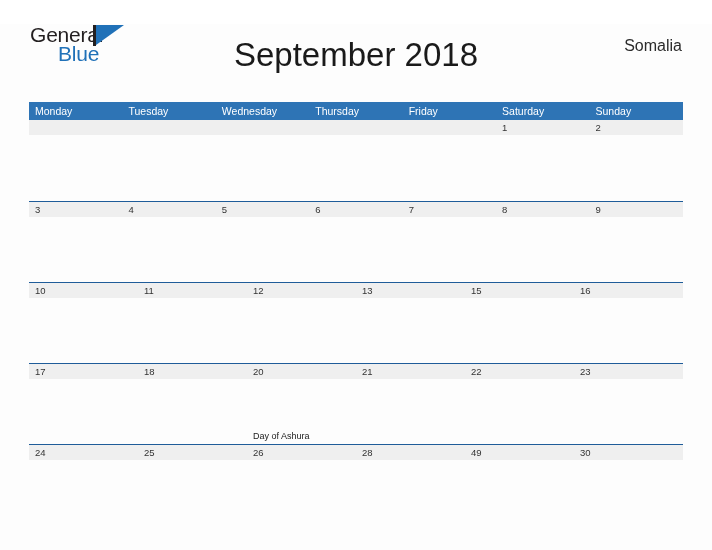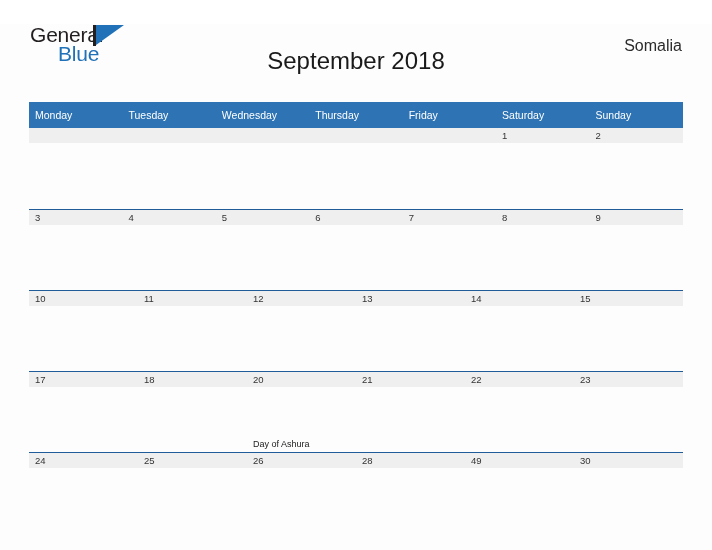--- a/index.html
+++ b/index.html
@@ -72,23 +72,23 @@
     width: 0;
     height: 0;
     border-left: 28px solid #2071b8;
     border-bottom: 20px solid transparent;
   }
 
   .cal-title {
     position: absolute;
     left: 0;
     right: 0;
-    top: 20px;
+    top: 14px;
     text-align: center;
-    font-size: 24px;
+    font-size: 33px;
     color: #1a1a1a;
     font-weight: normal;
     letter-spacing: 0px;
     line-height: 34px;
     font-family: "Liberation Sans", sans-serif;
   }
 
   .cal-country {
     position: absolute;
     right: 0;
@@ -102,21 +102,21 @@
   .calendar {
     position: absolute;
     left: 29px;
     top: 78px;
     width: 654px;
   }
 
   .weekday-row {
     display: flex;
     background: #2e74b5;
-    height: 26px;
+    height: 18px;
     align-items: center;
   }
   .weekday-cell {
     flex: 1 1 0;
     color: #ffffff;
     font-size: 10.5px;
     padding-left: 6px;
     box-sizing: border-box;
     line-height: 12px;
     white-space: nowrap;
@@ -263,24 +263,24 @@
             <div class="day-cell">
               <span class="day-num">11</span>
             </div>
             <div class="day-cell">
               <span class="day-num">12</span>
             </div>
             <div class="day-cell">
               <span class="day-num">13</span>
             </div>
             <div class="day-cell">
-              <span class="day-num">14</span>
-            </div>
-            <div class="day-cell">
               <span class="day-num">15</span>
+            </div>
+            <div class="day-cell">
+              <span class="day-num">16</span>
             </div>
           </div>
         </div>
         <div class="week-row">
           <div class="day-band"></div>
           <div class="day-cells">
             <div class="day-cell">
               <span class="day-num">17</span>
             </div>
             <div class="day-cell">

